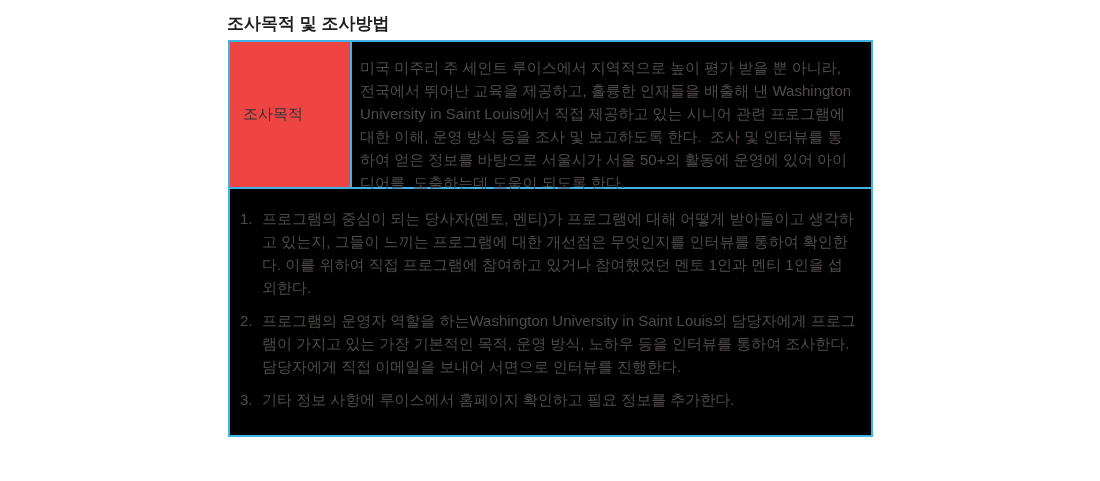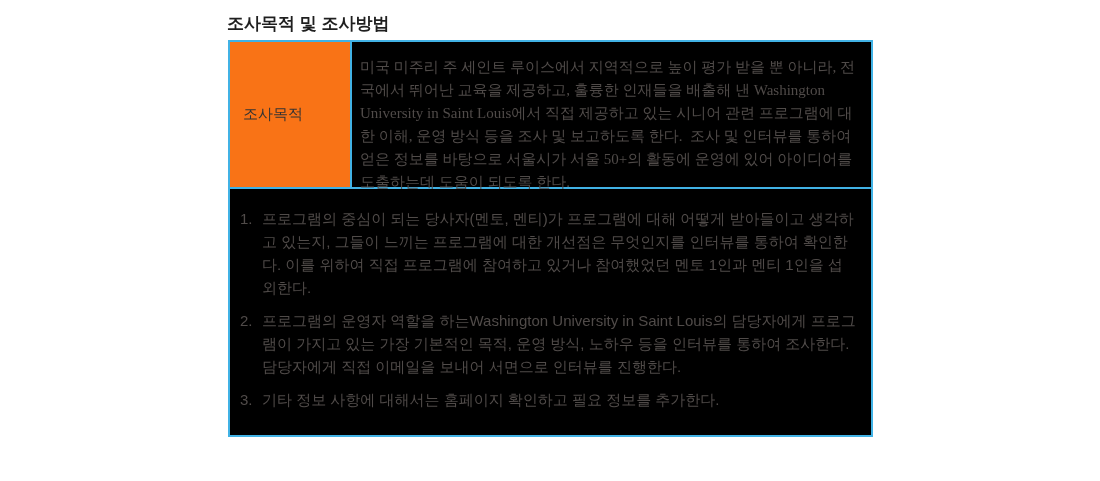--- a/index.html
+++ b/index.html
@@ -28,38 +28,38 @@
     display: flex;
     flex-direction: column;
   }
   .t-row { display: flex; width: 100%; }
   .t-row.row-purpose { height: 147px; border-bottom: 2px solid #41b2e5; }
   .t-row.row-method  { height: 246px; }
 
   .cell-label {
     width: 122px;
     flex: 0 0 122px;
-    background: #f97316;
+    background: #ef4444;
     border-right: 2px solid #41b2e5;
     display: flex;
     align-items: center;
     padding-left: 13px;
     font-size: 15px;
     color: #333333;
   }
 
   .cell-content {
     flex: 1 1 auto;
     background: #000000;
     color: #504b49;
     font-size: 15px;
     line-height: 23px;
   }
 
-  .row-purpose .cell-content { padding: 14px 14px 10px 8px; font-family: Liberation Serif, serif; }
+  .row-purpose .cell-content { padding: 14px 14px 10px 8px; }
   .purpose-text { white-space: pre-wrap; }
 
   .row-method .cell-content { padding: 18px 14px 26px 8px; }
   .method-list {
     list-style: none;
     counter-reset: n;
   }
   .method-item {
     counter-increment: n;
     position: relative;
@@ -87,19 +87,19 @@
       <div class="cell-content">
         <div class="purpose-text">미국 미주리 주 세인트 루이스에서 지역적으로 높이 평가 받을 뿐 아니라, 전국에서 뛰어난 교육을 제공하고, 훌륭한 인재들을 배출해 낸 Washington University in Saint Louis에서 직접 제공하고 있는 시니어 관련 프로그램에 대한 이해, 운영 방식 등을 조사 및 보고하도록 한다.  조사 및 인터뷰를 통하여 얻은 정보를 바탕으로 서울시가 서울 50+의 활동에 운영에 있어 아이디어를  도출하는데 도움이 되도록 한다.</div>
       </div>
     </div>
 
     <div class="t-row row-method">
       <div class="cell-content">
         <ol class="method-list">
           <li class="method-item">프로그램의 중심이 되는 당사자(멘토, 멘티)가 프로그램에 대해 어떻게 받아들이고 생각하고 있는지, 그들이 느끼는 프로그램에 대한 개선점은 무엇인지를 인터뷰를 통하여 확인한다. 이를 위하여 직접 프로그램에 참여하고 있거나 참여했었던 멘토 1인과 멘티 1인을 섭외한다.</li>
           <li class="method-item">프로그램의 운영자 역할을 하는Washington University in Saint Louis의 담당자에게 프로그램이 가지고 있는 가장 기본적인 목적, 운영 방식, 노하우 등을 인터뷰를 통하여 조사한다. 담당자에게 직접 이메일을 보내어 서면으로 인터뷰를 진행한다.</li>
-          <li class="method-item">기타 정보 사항에 대해서는 홈페이지 확인하고 필요 정보를 추가한다.</li>
+          <li class="method-item">기타 정보 사항에 루이스에서 홈페이지 확인하고 필요 정보를 추가한다.</li>
         </ol>
       </div>
     </div>
 
   </div>
 </div>
 
 </body></html>

